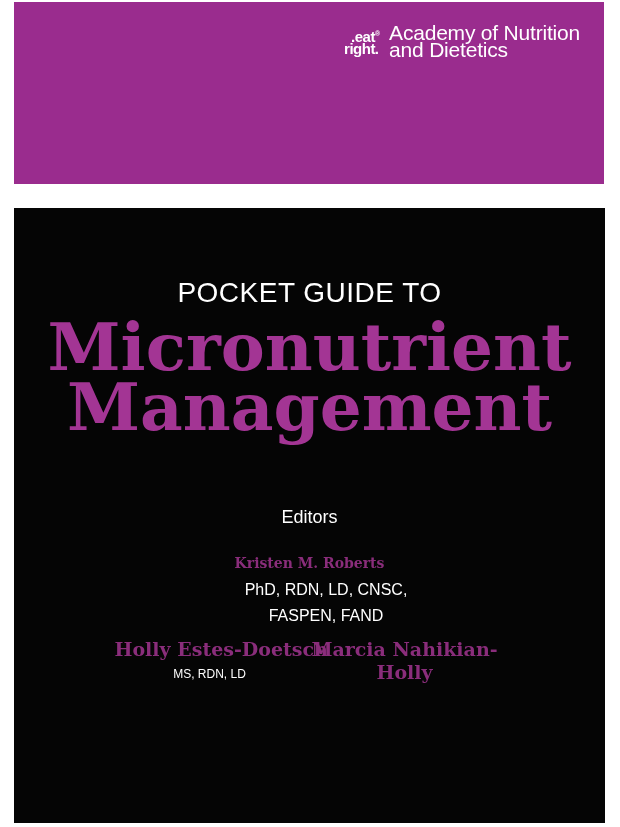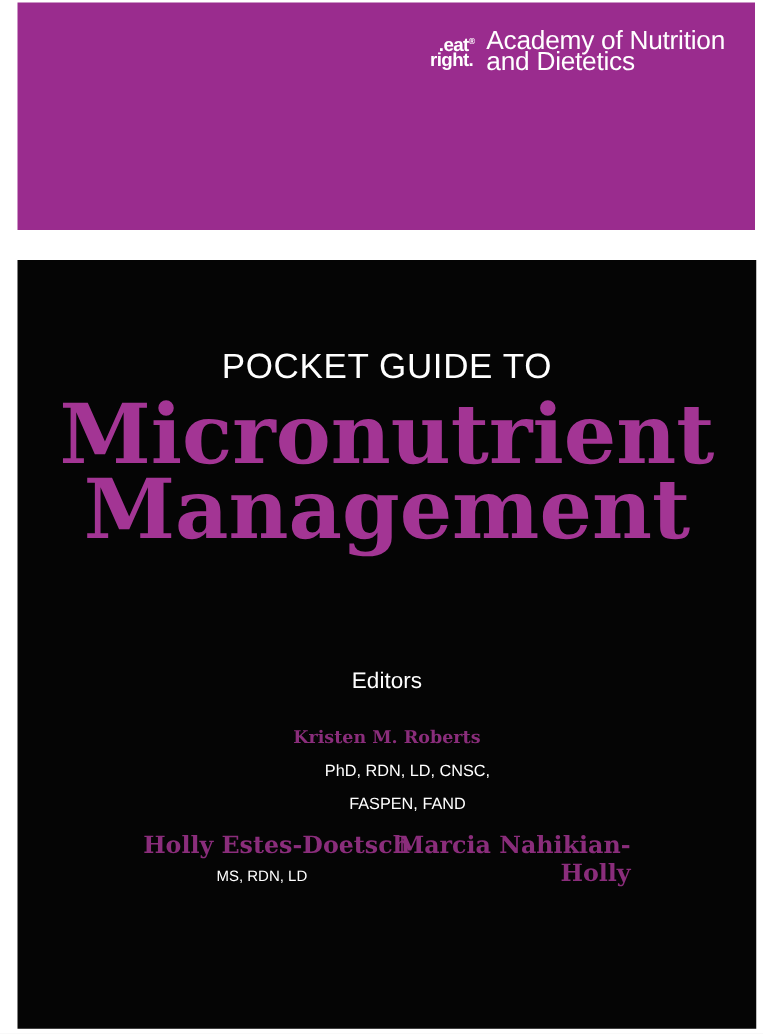--- a/index.html
+++ b/index.html
@@ -82,51 +82,51 @@
     margin: 8px 0 0 0;
     font-family: "DejaVu Serif", serif;
     font-weight: bold;
     font-size: 66px;
     line-height: 60px;
     color: #A33594;
   }
   .title .title-line { display: block; }
 
   .editors-label {
-    margin-top: 96px;
+    margin-top: 69px;
     font-size: 18px;
     line-height: 22px;
     color: #ffffff;
   }
   .editor-name {
     font-family: "DejaVu Serif", serif;
     font-weight: bold;
     color: #8A2D7B;
   }
   .primary-editor .editor-name {
     margin-top: 22px;
     font-size: 14px;
     line-height: 26px;
   }
   .primary-editor .editor-creds {
     margin-top: 1px;
-    font-size: 13px;
+    font-size: 16px;
     line-height: 26px;
     color: #ffffff;
     padding-left: 33px;
   }
   .editor-row {
     margin-top: 9px;
     display: flex;
     justify-content: center;
     align-items: flex-start;
   }
   .editor-col { flex: 0 0 auto; }
   .editor-col.left  { width: 190px; }
-  .editor-col.right { width: 200px; text-align: right; }
+  .editor-col.right { width: 200px; }
   .editor-col .editor-name {
     font-size: 19px;
     line-height: 23px;
     white-space: nowrap;
   }
   .editor-col .editor-name .name-line { display: block; }
   .editor-col .editor-creds {
     margin-top: 1px;
     font-size: 12px;
     line-height: 24px;

